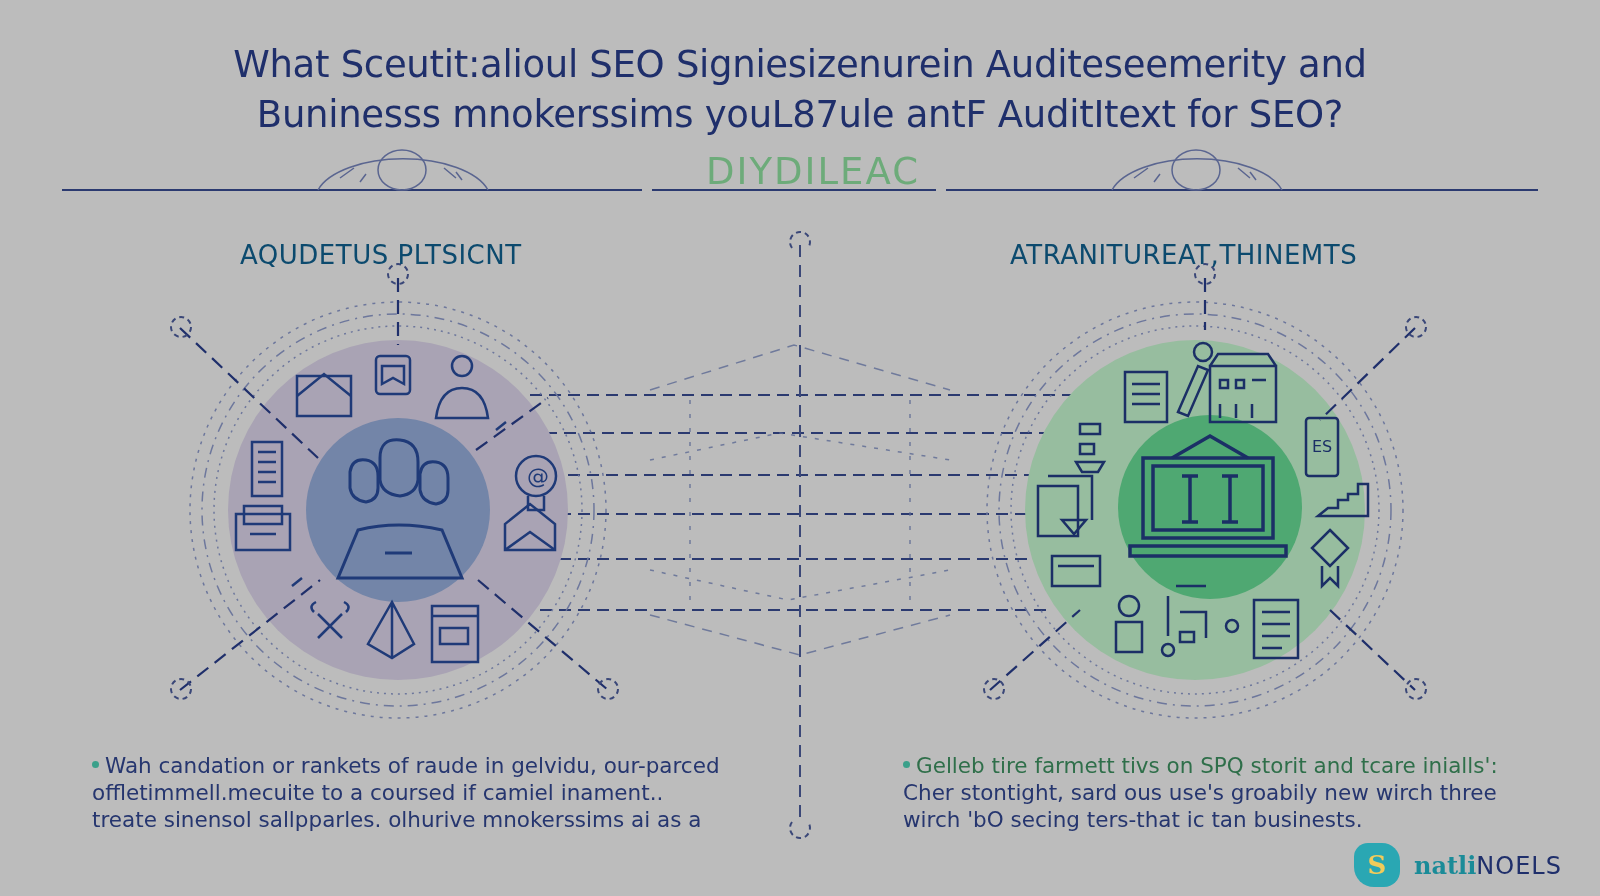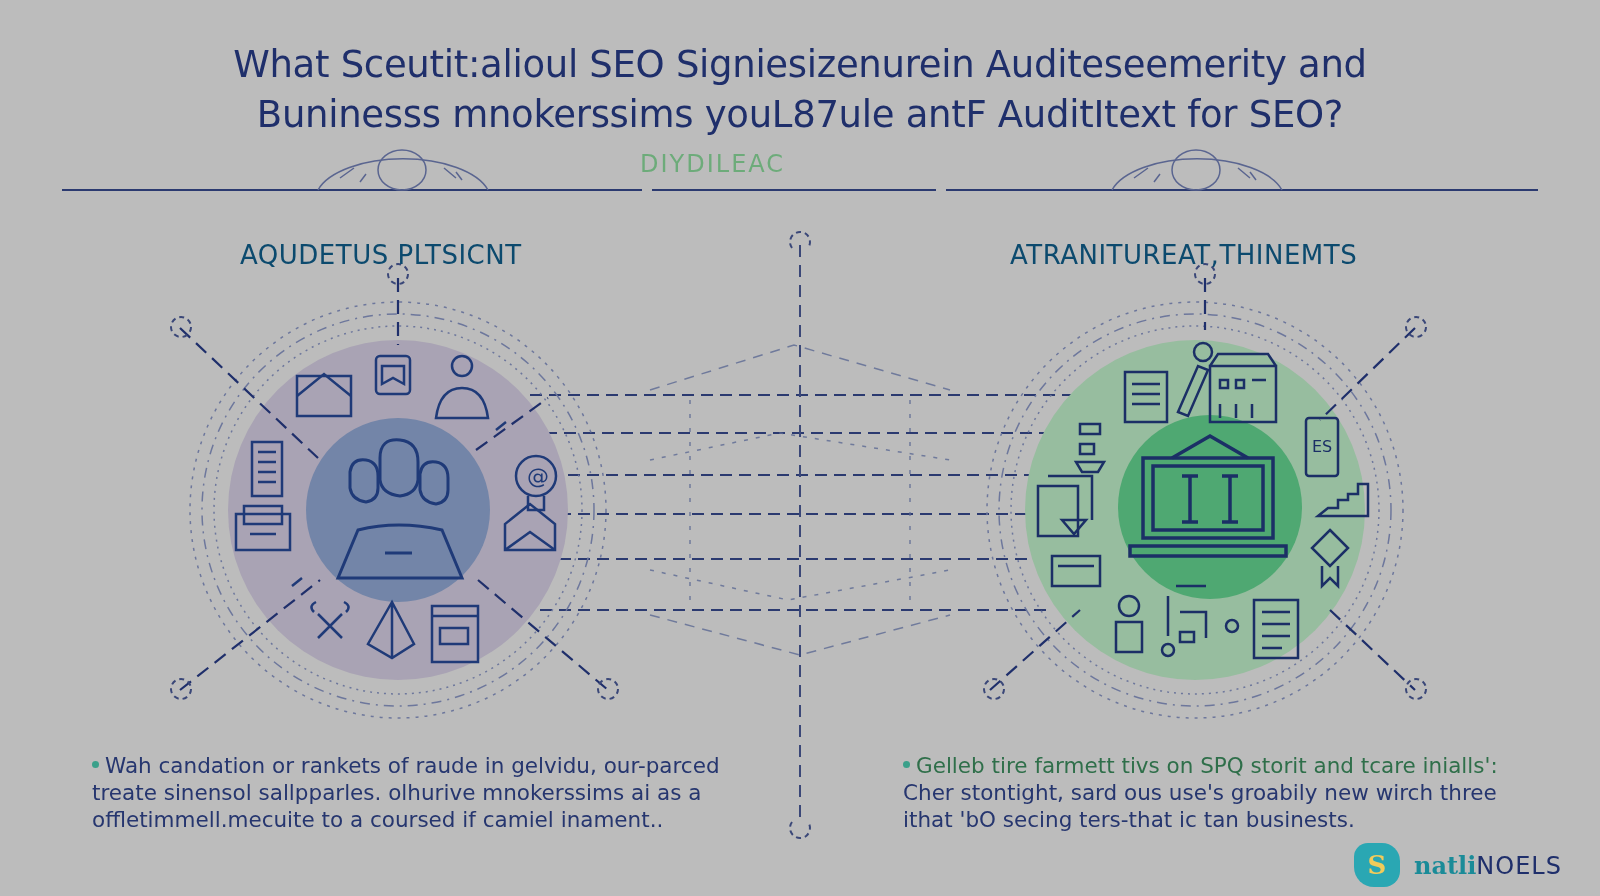--- a/index.html
+++ b/index.html
@@ -9,22 +9,22 @@
     font-family:"DejaVu Sans", sans-serif;
     position:relative;
   }
   .title {
     position:absolute; left:0; top:40px; width:1600px;
     text-align:center; color:#1f2f6b;
     font-size:37px; line-height:50px; letter-spacing:-0.3px;
   }
   .title div { white-space:nowrap; }
   .subtitle-center {
-    position:absolute; left:640px; top:150px; width:280px; text-align:left;
-    color:#5aa86a; font-size:24px; letter-spacing:2px; opacity:0.8;
+    position:absolute; left:640px; top:150px; width:280px; text-align:right;
+    color:#5aa86a; font-size:37px; letter-spacing:2px; opacity:0.8;
     font-family:"DejaVu Sans", sans-serif;
   }
   .section-heading {
     position:absolute; top:224px; color:#0c4a6e;
     font-size:26px; letter-spacing:0.5px; white-space:nowrap;margin-top:16px;
   }
   #heading-left { left:240px; }
   #heading-right { left:1010px; }
   svg.diagram { position:absolute; left:0; top:0; }
   .bullet {
@@ -251,28 +251,28 @@
     </g>
   </g>
 </svg>
 
 <div class="subtitle-center">DIYDILEAC</div>
 <div class="section-heading" id="heading-left">AQUDETUS PLTSICNT</div>
 <div class="section-heading" id="heading-right">ATRANITUREAT,THINEMTS</div>
 
 <div class="bullet" id="bullet-left">
   <div><span class="dot"></span><span>Wah candation or rankets of raude in gelvidu, our-parced</span></div>
+  <div>offletimmell.mecuite to a coursed if camiel inament..</div>
   <div>treate sinensol sallpparles. olhurive mnokerssims ai as a</div>
-  <div>offletimmell.mecuite to a coursed if camiel inament..</div>
 </div>
 
 <div class="bullet" id="bullet-right">
   <div class="line1"><span class="dot"></span><span>Gelleb tire farmett tivs on SPQ storit and tcare inialls':</span></div>
   <div>Cher stontight, sard ous use's groabily new wirch three</div>
-  <div>ithat 'bO secing ters-that ic tan businests.</div>
+  <div>wirch 'bO secing ters-that ic tan businests.</div>
 </div>
 
 <div class="logo">
   <div class="logo-badge">S</div>
   <div class="logo-text">
     <span class="a">natli</span><span class="b">NOELS</span>
   </div>
 </div>
 
 </body></html>

